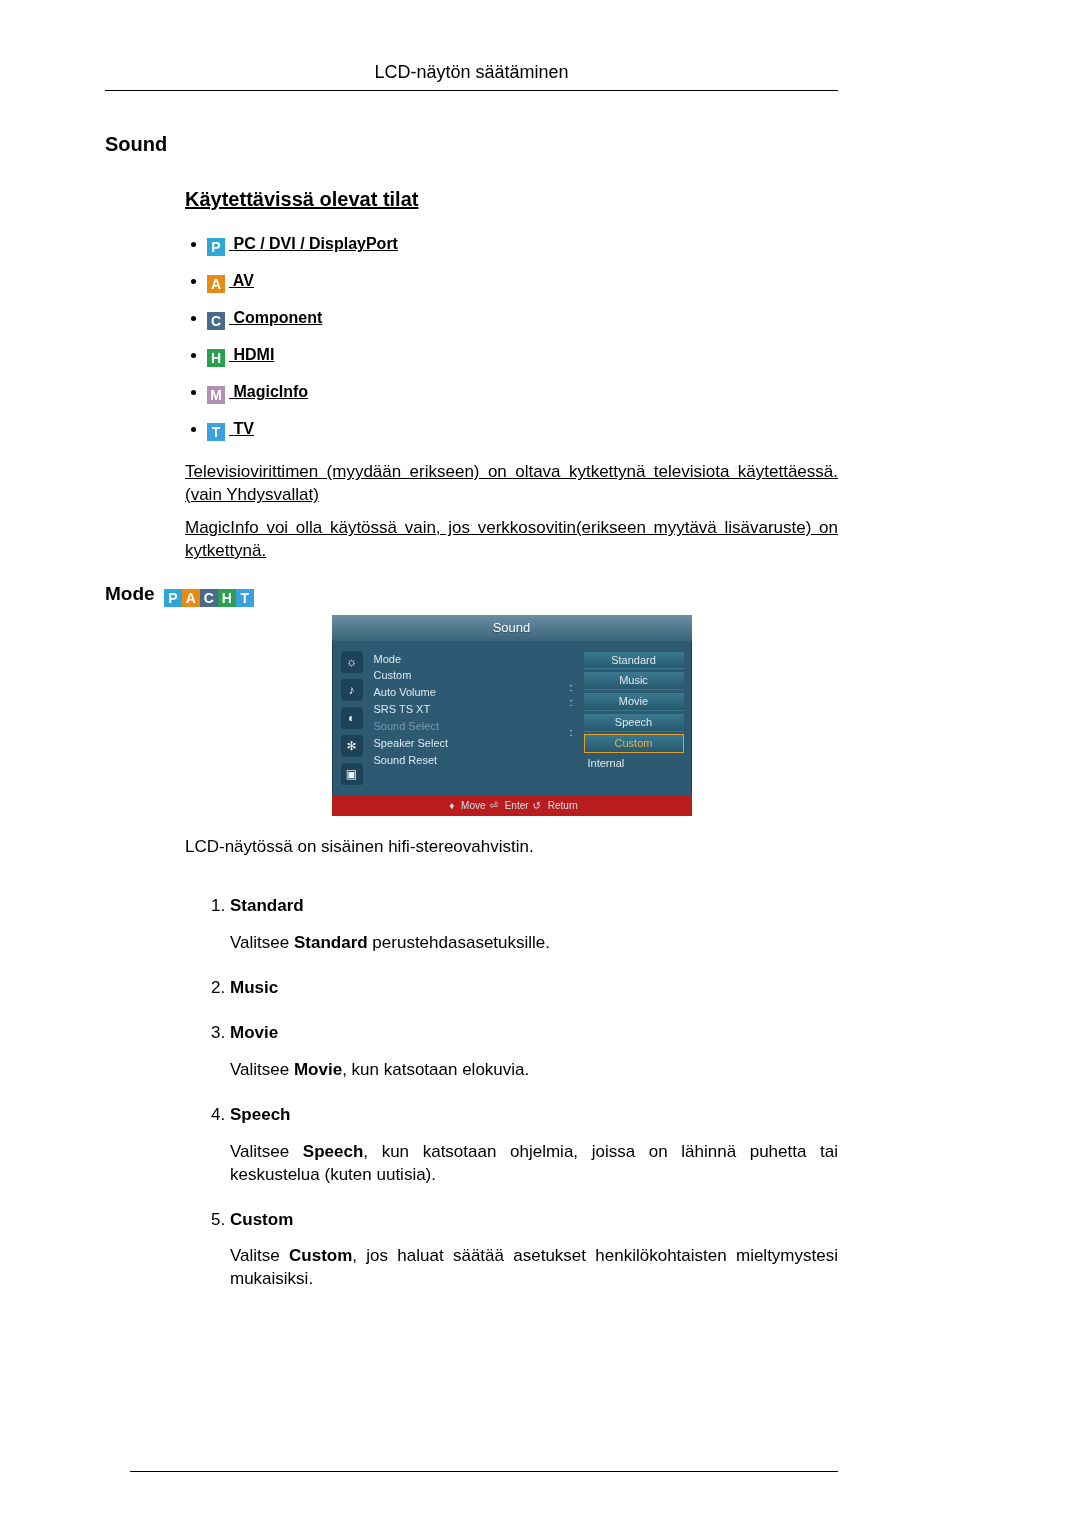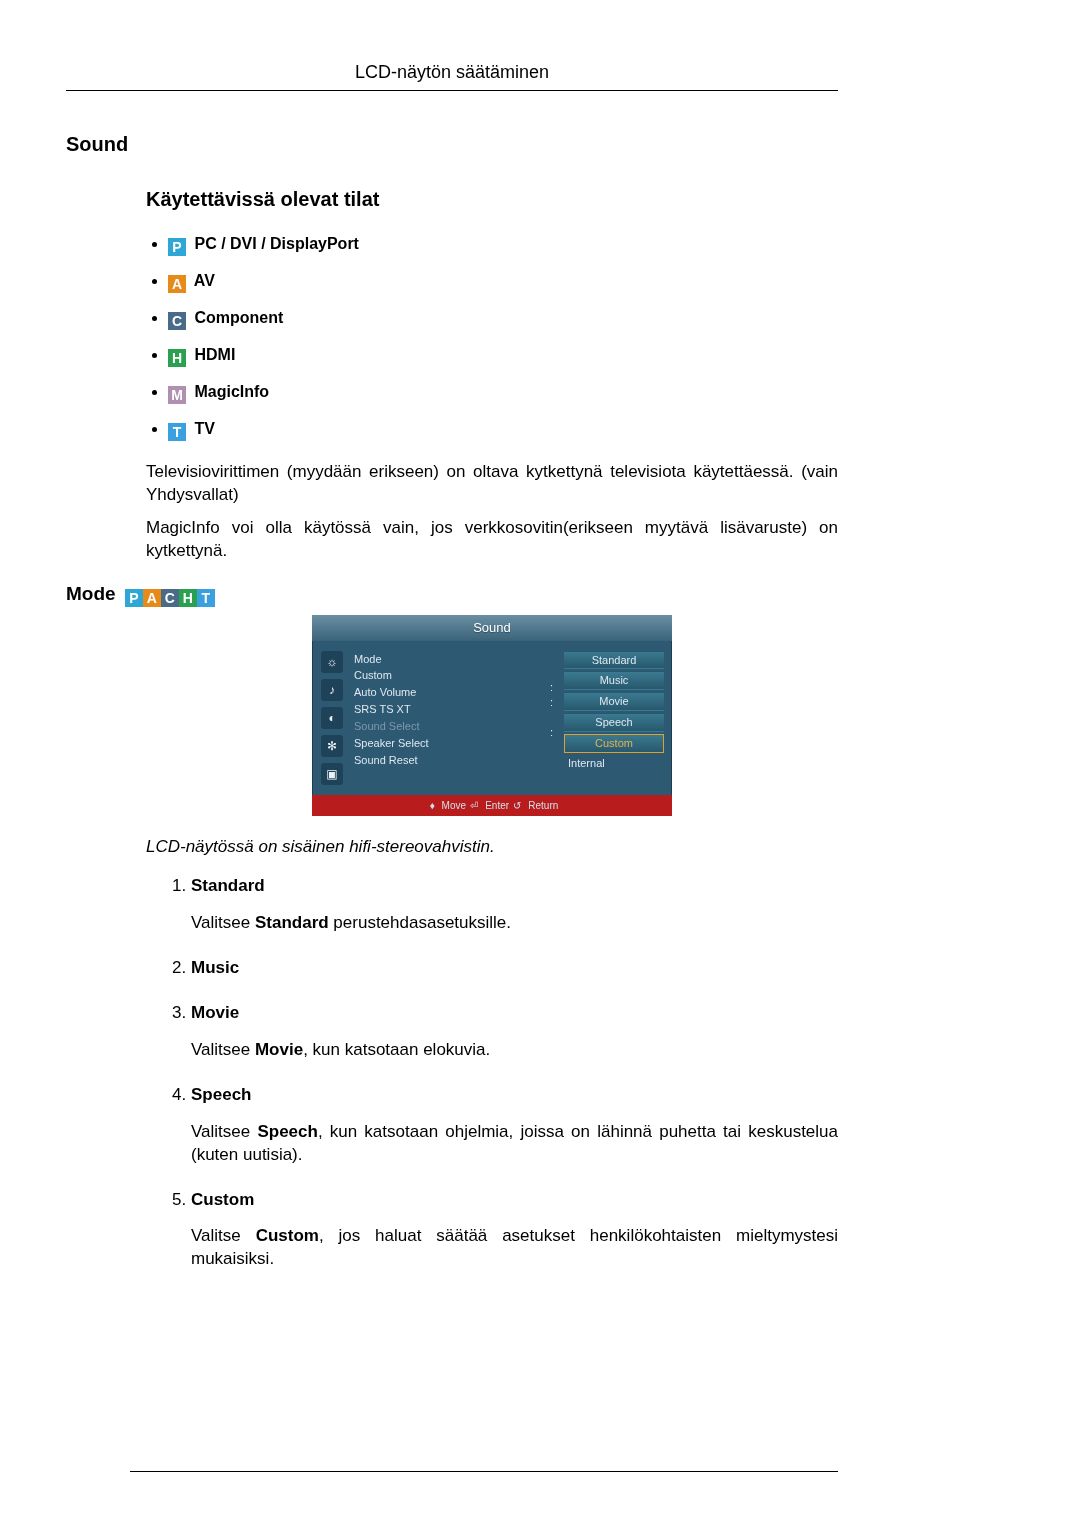--- a/index.html
+++ b/index.html
@@ -8,21 +8,21 @@
     font-family: Arial, Helvetica, sans-serif;
     background: #fff;
     color: #000;
     font-size: 17px;
     line-height: 1.35;
   }
   .page {
     width: 968px;
     min-height: 1527px;
     box-sizing: border-box;
-    padding: 60px 130px 40px 66px;
+    padding: 60px 130px 40px 105px;
     position: relative;
   }
   .header-title {
     text-align: center;
     font-size: 18px;
     margin-bottom: 6px;
   }
   .hr {
     border: none;
     border-top: 1px solid #000;
@@ -34,20 +34,21 @@
     bottom: 55px;
     border-top: 1px solid #000;
   }
   .h1 {
     font-weight: bold;
     font-size: 20px;
     margin: 0 0 28px 0;
   }
   .section {
     padding-left: 80px;
+    text-decoration: underline;
   }
   .h2 {
     font-weight: bold;
     font-size: 20px;
     margin: 0 0 20px 0;
   }
   .bullets {
     list-style: disc;
     padding-left: 22px;
     margin: 12px 0 20px 0;
@@ -170,21 +171,21 @@
     background:#b91c1c;
     color:#cfe0ea;
   }
   .osd-footer span::before {
     content:'';
     display:inline-block;
     margin-right:4px;
   }
   
   .desc-list { padding-left: 80px; }
-  .desc-intro { margin: 6px 0 16px 0; font-style: italic; }
+  .desc-intro { margin: 6px 0 36px 0; }
   ol.options {
     padding-left: 45px;
     margin:0;
   }
   ol.options > li {
     margin-bottom: 22px;
     font-size: 17px;
   }
   ol.options > li > .opt-title {
     font-weight: bold;

